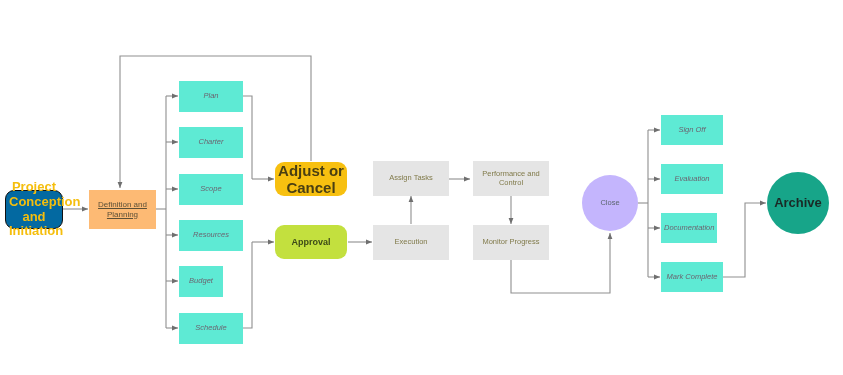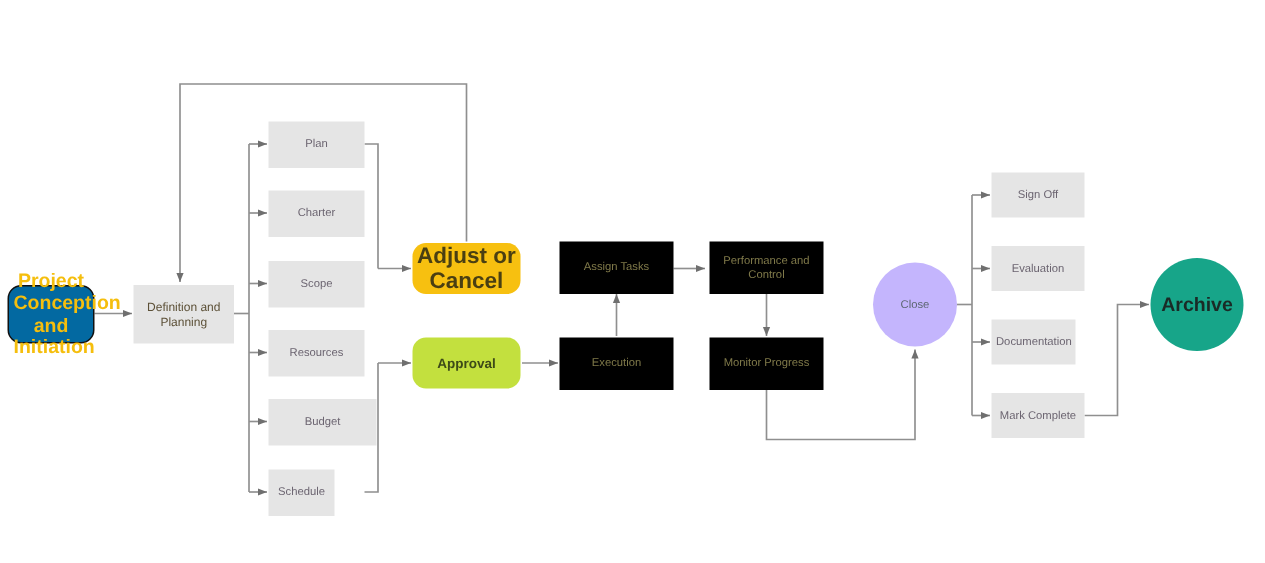--- a/index.html
+++ b/index.html
@@ -43,49 +43,51 @@
   .n-start {
     background: #0369a1;
     border: 1px solid #111111;
     border-radius: 9px;
     color: #F5BE0D;
     font-size: 13px;
     font-weight: bold;
   }
   
   .n-amber-sq {
-    background: #e5e5e5;
+    background: #fdba74;
     color: #5c5037;
     font-size: 8px;
+    text-decoration: underline;
   }
   
   .n-pink {
-    background: #e5e5e5;
+    background: #5eead4;
     color: #6b6470;
     font-size: 7.5px;
+    font-style: italic;
   }
   
   .n-amber-rd {
     background: #F7C010;
     border-radius: 9px;
     color: #4a3f12;
     font-size: 15px;
     font-weight: bold;
   }
   
   .n-lime-rd {
     background: #C3E03E;
     border-radius: 9px;
     color: #3d4a18;
     font-size: 9px;
     font-weight: bold;
   }
   
   .n-yellow {
-    background: #000000;
+    background: #e5e5e5;
     color: #807a4a;
     font-size: 7.5px;
   }
   
   .n-circle-blue {
     background: #c4b5fd;
     border-radius: 50%;
     color: #5c6670;
     font-size: 7.5px;
   }
@@ -171,25 +173,25 @@
   </div>
 
   <div class="node n-pink" style="left:179px; top:174px; width:64px; height:31px;">
     <span class="node-label">Scope</span>
   </div>
 
   <div class="node n-pink" style="left:179px; top:220px; width:64px; height:31px;">
     <span class="node-label">Resources</span>
   </div>
 
-  <div class="node n-pink" style="left:179px; top:266px; width:72px; height:31px;">
+  <div class="node n-pink" style="left:179px; top:266px; width:44px; height:31px;">
     <span class="node-label">Budget</span>
   </div>
 
-  <div class="node n-pink" style="left:179px; top:313px; width:44px; height:31px;">
+  <div class="node n-pink" style="left:179px; top:313px; width:64px; height:31px;">
     <span class="node-label">Schedule</span>
   </div>
 
   <div class="node n-amber-rd" style="left:275px; top:162px; width:72px; height:34px;">
     <span class="node-label">Adjust or Cancel</span>
   </div>
 
   <div class="node n-lime-rd" style="left:275px; top:225px; width:72px; height:34px;">
     <span class="node-label">Approval</span>
   </div>

